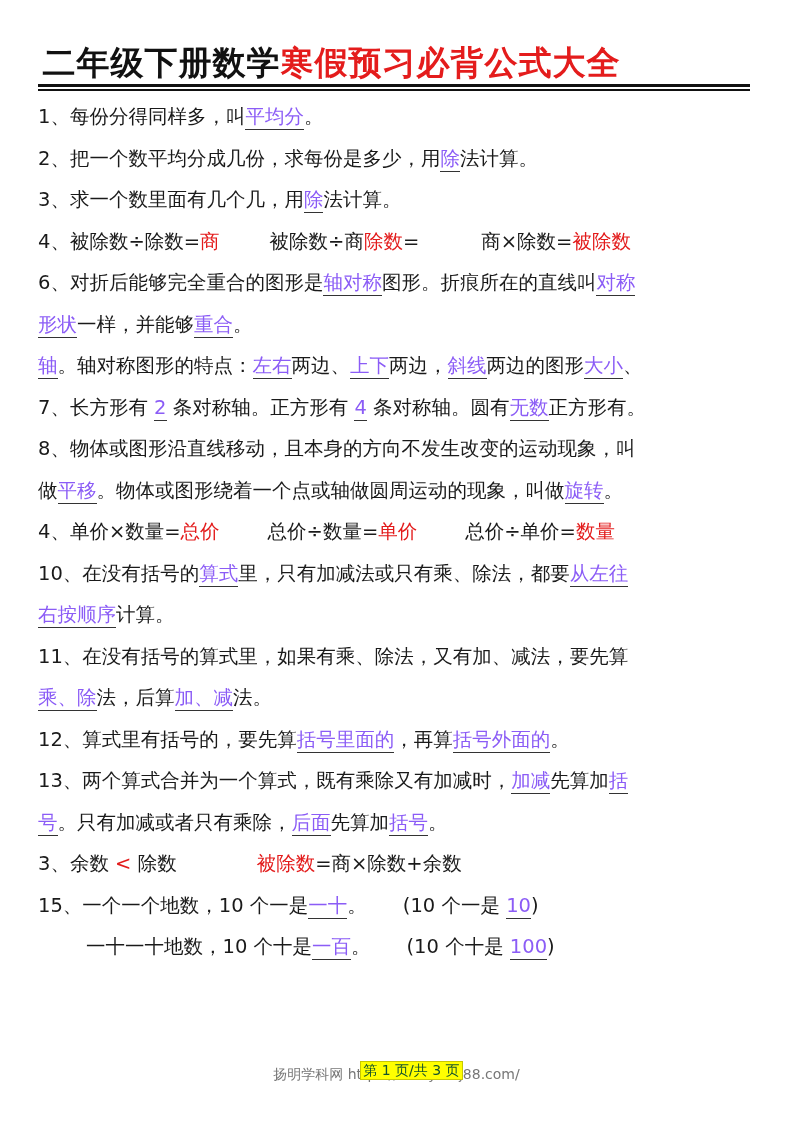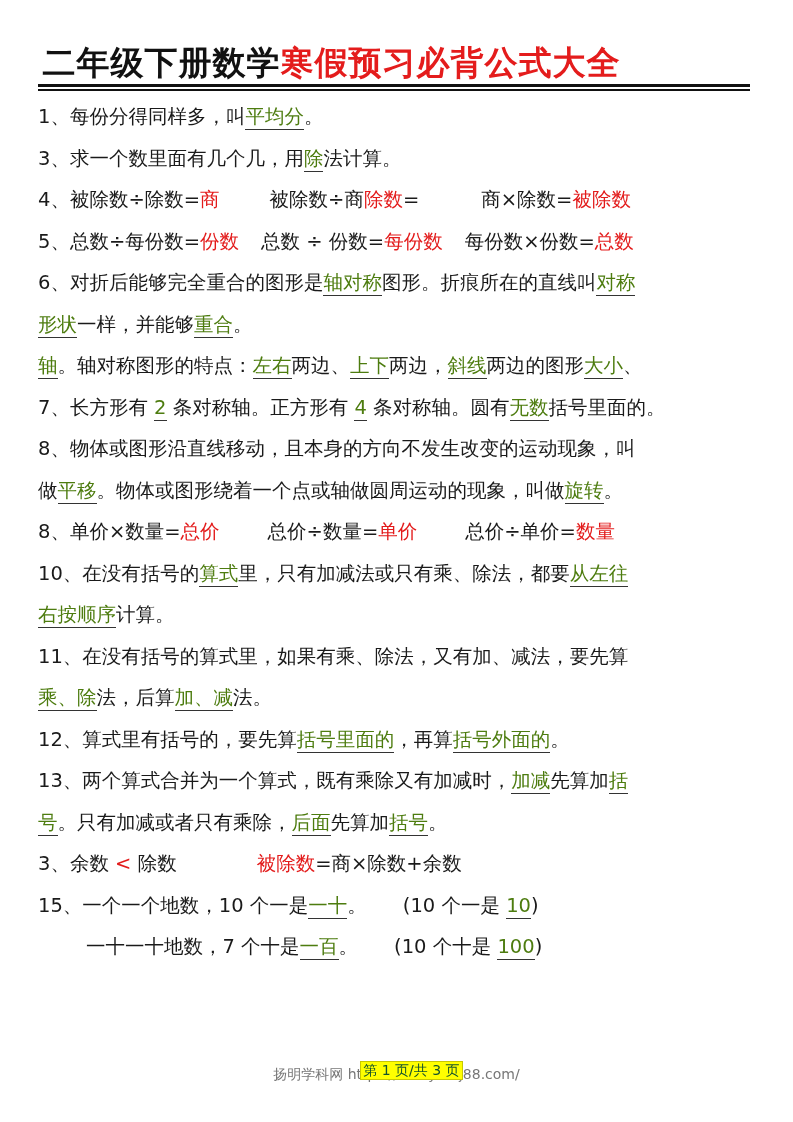--- a/index.html
+++ b/index.html
@@ -9,59 +9,59 @@
            font-size: 33px; font-weight: bold; letter-spacing: 1px; line-height: 42px; }
   .title .black { color: #111; }
   .title .red { color: #e41c1c; }
   .rule { position: absolute; left: 38px; width: 712px; background: #111; }
   .rule.r1 { top: 84px; height: 3px; }
   .rule.r2 { top: 89px; height: 2px; }
   .content { position: absolute; left: 38px; top: 96px; width: 720px; }
   .line { height: 41.5px; line-height: 41.5px; font-size: 19.5px; white-space: nowrap; }
   .line.indent { padding-left: 48px; }
   .seg-red { color: #e31b1b; }
-  .seg-ul { color: #4d7c0f; border-bottom: 1.5px solid #333; padding-bottom: 1px; }
+  .seg-ul { color: #8b5cf6; border-bottom: 1.5px solid #333; padding-bottom: 1px; }
   .gap { display: inline-block; }
   .footer { position: absolute; top: 1066px; left: 0; width: 793px; text-align: center;
             font-size: 14px; color: #777; font-family: "DejaVu Sans", sans-serif; }
   .footer-wrap { position: relative; display: inline-block; }
   .page-badge { position: absolute; left: 87px; top: -5px; background: #ffff00; color: #14532d;
                 font-size: 14px; padding: 0 2px; border: 1px solid #c8c800; line-height: 17px; }
 </style>
 </head>
 <body>
 
 <div class="title">
   <span class="black">二年级下册数学</span><span class="red">寒假预习必背公式大全</span>
 </div>
 <div class="rule r1"></div>
 <div class="rule r2"></div>
 
 <div class="content" id="content">
     <div class="line"><span class="seg-plain">1、每份分得同样多，叫</span><span class="seg-ul">平均分</span><span class="seg-plain">。</span></div>
+    <div class="line"><span class="seg-plain">2、把一个数平均分成几份，求每份是多少，用</span><span class="seg-ul">除</span><span class="seg-plain">法计算。</span></div>
     <div class="line"><span class="seg-plain">3、求一个数里面有几个几，用</span><span class="seg-ul">除</span><span class="seg-plain">法计算。</span></div>
     <div class="line"><span class="seg-plain">4、被除数÷除数=</span><span class="seg-red">商</span><span class="gap" style="width: 50px;"></span><span class="seg-plain">被除数÷商</span><span class="seg-red">除数</span><span class="seg-plain">=</span><span class="gap" style="width: 62px;"></span><span class="seg-plain">商×除数=</span><span class="seg-red">被除数</span></div>
-    <div class="line"><span class="seg-plain">5、总数÷每份数=</span><span class="seg-red">份数</span><span class="gap" style="width: 22px;"></span><span class="seg-plain">总数 ÷ 份数=</span><span class="seg-red">每份数</span><span class="gap" style="width: 22px;"></span><span class="seg-plain">每份数×份数=</span><span class="seg-red">总数</span></div>
     <div class="line"><span class="seg-plain">6、对折后能够完全重合的图形是</span><span class="seg-ul">轴对称</span><span class="seg-plain">图形。折痕所在的直线叫</span><span class="seg-ul">对称</span></div>
     <div class="line"><span class="seg-ul">形状</span><span class="seg-plain">一样，并能够</span><span class="seg-ul">重合</span><span class="seg-plain">。</span></div>
     <div class="line"><span class="seg-ul">轴</span><span class="seg-plain">。轴对称图形的特点：</span><span class="seg-ul">左右</span><span class="seg-plain">两边、</span><span class="seg-ul">上下</span><span class="seg-plain">两边，</span><span class="seg-ul">斜线</span><span class="seg-plain">两边的图形</span><span class="seg-ul">大小</span><span class="seg-plain">、</span></div>
-    <div class="line"><span class="seg-plain">7、长方形有 </span><span class="seg-ul">2</span><span class="seg-plain"> 条对称轴。正方形有 </span><span class="seg-ul">4</span><span class="seg-plain"> 条对称轴。圆有</span><span class="seg-ul">无数</span><span class="seg-plain">括号里面的。</span></div>
+    <div class="line"><span class="seg-plain">7、长方形有 </span><span class="seg-ul">2</span><span class="seg-plain"> 条对称轴。正方形有 </span><span class="seg-ul">4</span><span class="seg-plain"> 条对称轴。圆有</span><span class="seg-ul">无数</span><span class="seg-plain">正方形有。</span></div>
     <div class="line"><span class="seg-plain">8、物体或图形沿直线移动，且本身的方向不发生改变的运动现象，叫</span></div>
     <div class="line"><span class="seg-plain">做</span><span class="seg-ul">平移</span><span class="seg-plain">。物体或图形绕着一个点或轴做圆周运动的现象，叫做</span><span class="seg-ul">旋转</span><span class="seg-plain">。</span></div>
-    <div class="line"><span class="seg-plain">8、单价×数量=</span><span class="seg-red">总价</span><span class="gap" style="width: 48px;"></span><span class="seg-plain">总价÷数量=</span><span class="seg-red">单价</span><span class="gap" style="width: 48px;"></span><span class="seg-plain">总价÷单价=</span><span class="seg-red">数量</span></div>
+    <div class="line"><span class="seg-plain">4、单价×数量=</span><span class="seg-red">总价</span><span class="gap" style="width: 48px;"></span><span class="seg-plain">总价÷数量=</span><span class="seg-red">单价</span><span class="gap" style="width: 48px;"></span><span class="seg-plain">总价÷单价=</span><span class="seg-red">数量</span></div>
     <div class="line"><span class="seg-plain">10、在没有括号的</span><span class="seg-ul">算式</span><span class="seg-plain">里，只有加减法或只有乘、除法，都要</span><span class="seg-ul">从左往</span></div>
     <div class="line"><span class="seg-ul">右按顺序</span><span class="seg-plain">计算。</span></div>
     <div class="line"><span class="seg-plain">11、在没有括号的算式里，如果有乘、除法，又有加、减法，要先算</span></div>
     <div class="line"><span class="seg-ul">乘、除</span><span class="seg-plain">法，后算</span><span class="seg-ul">加、减</span><span class="seg-plain">法。</span></div>
     <div class="line"><span class="seg-plain">12、算式里有括号的，要先算</span><span class="seg-ul">括号里面的</span><span class="seg-plain">，再算</span><span class="seg-ul">括号外面的</span><span class="seg-plain">。</span></div>
     <div class="line"><span class="seg-plain">13、两个算式合并为一个算式，既有乘除又有加减时，</span><span class="seg-ul">加减</span><span class="seg-plain">先算加</span><span class="seg-ul">括</span></div>
     <div class="line"><span class="seg-ul">号</span><span class="seg-plain">。只有加减或者只有乘除，</span><span class="seg-ul">后面</span><span class="seg-plain">先算加</span><span class="seg-ul">括号</span><span class="seg-plain">。</span></div>
     <div class="line"><span class="seg-plain">3、余数 </span><span class="seg-red">&lt;</span><span class="seg-plain"> 除数</span><span class="gap" style="width: 80px;"></span><span class="seg-red">被除数</span><span class="seg-plain">=商×除数+余数</span></div>
     <div class="line"><span class="seg-plain">15、一个一个地数，10 个一是</span><span class="seg-ul">一十</span><span class="seg-plain">。</span><span class="gap" style="width: 36px;"></span><span class="seg-plain">(10 个一是 </span><span class="seg-ul">10</span><span class="seg-plain">)</span></div>
-    <div class="line indent"><span class="seg-plain">一十一十地数，7 个十是</span><span class="seg-ul">一百</span><span class="seg-plain">。</span><span class="gap" style="width: 36px;"></span><span class="seg-plain">(10 个十是 </span><span class="seg-ul">100</span><span class="seg-plain">)</span></div>
+    <div class="line indent"><span class="seg-plain">一十一十地数，10 个十是</span><span class="seg-ul">一百</span><span class="seg-plain">。</span><span class="gap" style="width: 36px;"></span><span class="seg-plain">(10 个十是 </span><span class="seg-ul">100</span><span class="seg-plain">)</span></div>
   </div>
 
 <div class="footer">
   <span class="footer-wrap">
     <span>扬明学科网 https://xue.ymbj88.com/</span>
     <span class="page-badge">第 1 页/共 3 页</span>
   </span>
 </div>
 
 </body></html>

